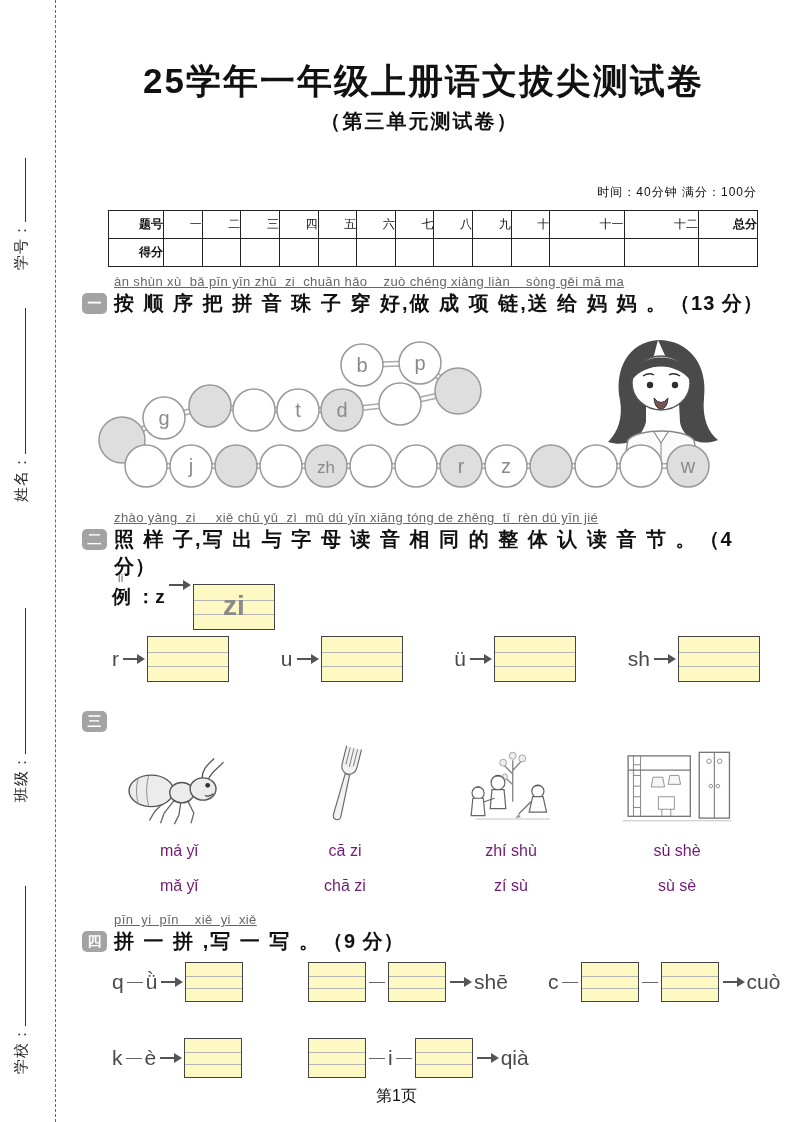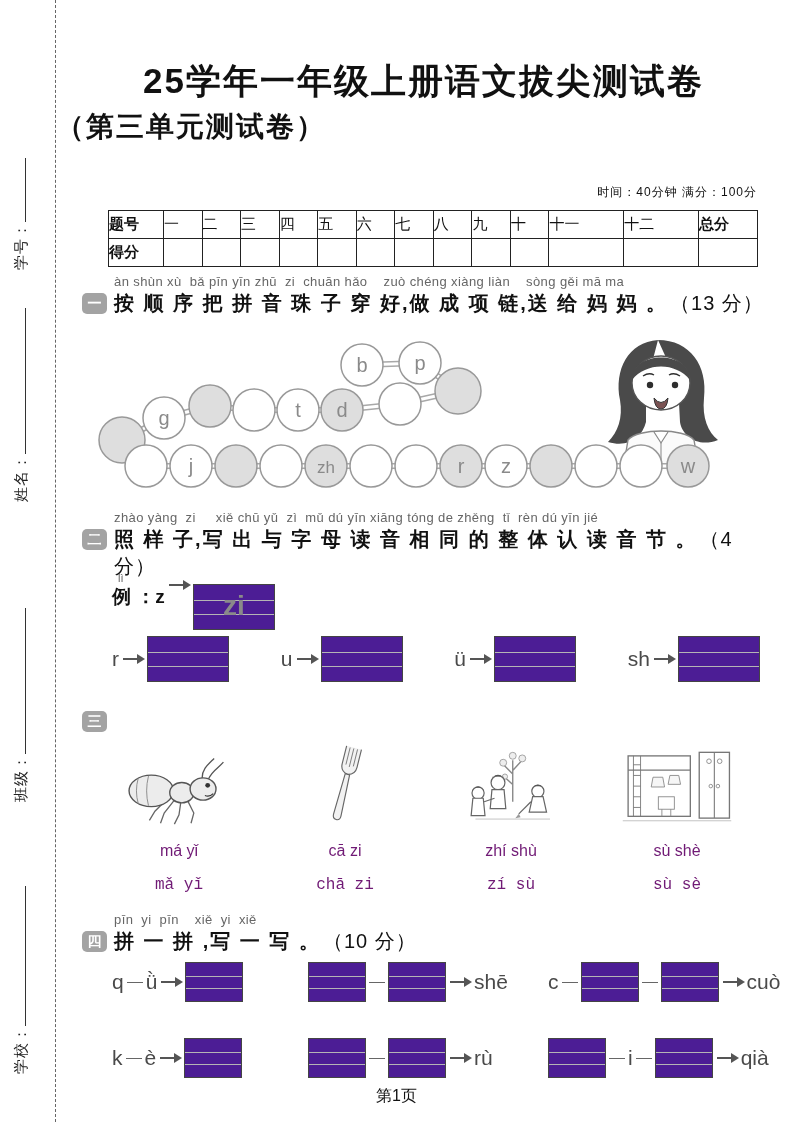--- a/index.html
+++ b/index.html
@@ -6,40 +6,40 @@
   #sheet{position:relative;width:793px;height:1122px;background:#fff;overflow:hidden;
          font-family:"Liberation Sans","DejaVu Sans",sans-serif;color:#111;}
   
   .cutline{position:absolute;left:55px;top:0;bottom:0;width:0;border-left:1px dashed #666;}
   .side-field{position:absolute;left:12px;transform-origin:0 0;transform:rotate(-90deg);
               white-space:nowrap;font-size:15px;color:#222;letter-spacing:1px;}
   .side-field .fill-line{display:inline-block;border-bottom:1.2px solid #333;height:12px;}
   
   .title{position:absolute;left:64px;right:10px;top:58px;text-align:center;
          font-size:35px;font-weight:bold;letter-spacing:2px;}
-  .subtitle{position:absolute;left:56px;right:10px;top:108px;
-            font-size:28px;font-weight:bold;letter-spacing:2px;}
+  .subtitle{position:absolute;left:56px;right:10px;top:108px;text-align:center;
+            font-size:20px;font-weight:bold;letter-spacing:2px;}
   .meta{position:absolute;top:184px;right:36px;font-size:12px;letter-spacing:1px;}
   
   .score-table{position:absolute;left:108px;top:210px;width:650px;border-collapse:collapse;}
-  .score-table td,.score-table th{border:1.6px solid #222;height:27px;text-align:left;
-        font-size:15px;padding:0;font-weight:normal;}
+  .score-table td,.score-table th{border:1.6px solid #222;height:27px;text-align:right;
+        font-size:12px;padding:0;font-weight:normal;}
   .score-table .hd{font-weight:bold;width:54px;}
   .score-table .tot{font-weight:bold;width:58px;}
   
   .qblock{position:absolute;left:82px;width:690px;}
   .qhead{position:relative;padding-left:32px;}
   .badge{position:absolute;left:0;top:19px;display:inline-block;min-width:25px;height:21px;
          background:#a3a3a3;border-radius:5px;color:#fff;font-size:14px;line-height:21px;
          text-align:center;font-weight:bold;}
-  .pinyin{font-size:13px;color:#666;letter-spacing:.4px;margin-bottom:1px;white-space:pre;}
+  .pinyin{font-size:13px;color:#666;letter-spacing:.4px;margin-bottom:1px;white-space:pre;text-decoration:underline;}
   .hanzi{font-size:20px;font-weight:bold;color:#111;letter-spacing:2px;}
-  .score{font-weight:normal;margin-left:2px;letter-spacing:1px;}
-  
-  .grid4{position:relative;width:82px;height:46px;border:1.6px solid #444;background:#4c1d95;
+  .score{font-weight:bold;margin-left:2px;letter-spacing:1px;}
+  
+  .grid4{position:relative;width:82px;height:46px;border:1.6px solid #444;background:#fef9c3;
          box-sizing:border-box;flex:none;}
   .grid4 .gl{position:absolute;left:0;right:0;height:0;border-top:1px solid #b5b5b5;}
   .grid4 .gl.a{top:33%;} .grid4 .gl.b{top:66%;}
   .grid4 .ans{position:absolute;left:0;right:0;top:0;bottom:0;text-align:center;
               color:#8a8a8a;font-size:28px;line-height:42px;z-index:2;}
   .grid4.small{width:58px;height:40px;}
   
   .arrow{display:inline-block;width:20px;height:2px;background:#555;position:relative;
          margin:0 4px;vertical-align:middle;flex:none;}
   .arrow:after{content:"";position:absolute;right:-2px;top:-4px;border-left:8px solid #555;
@@ -52,21 +52,21 @@
   .ex-pinyin{font-size:11px;color:#666;margin-left:6px;}
   .ex-row{display:flex;align-items:flex-start;font-size:19px;font-weight:bold;}
   .q2-items{position:absolute;left:112px;top:636px;width:648px;display:flex;
             justify-content:space-between;}
   .q2-item{display:flex;align-items:center;}
   
   .q3-items{position:absolute;left:96px;top:742px;width:664px;display:grid;
             grid-template-columns:repeat(4,1fr);text-align:center;}
   .q3-img{height:84px;display:flex;align-items:flex-end;justify-content:center;}
   .q3-col .opt{font-size:16px;color:#701a75;margin-top:16px;line-height:17px;}
-  .q3-col .opt:last-child{margin-top:18px;font-family:Liberation Mono, monospace;}
+  .q3-col .opt:last-child{margin-top:18px;}
   
   .q4-items{position:absolute;left:112px;top:962px;width:660px;display:grid;
             grid-template-columns:196px 240px 224px;row-gap:36px;}
   .q4-item{display:flex;align-items:center;}
   
   .footer{position:absolute;left:0;right:0;top:1086px;text-align:center;font-size:16px;}
   svg{overflow:visible;}
 </style>
 </head>
 <body>
@@ -383,21 +383,21 @@
         </div>
         <div class="opt">sù shè</div>
         <div class="opt">sù sè</div>
       </div>
     </div>
 
   <div class="qblock" style="top:912px">
     <div class="qhead">
       <span class="badge">四</span>
       <div class="pinyin">pīn  yi  pīn    xiě  yi  xiě</div>
-      <div class="hanzi"><span>拼 一 拼 ,写 一 写 。</span><span class="score">（10 分）</span></div>
+      <div class="hanzi"><span>拼 一 拼 ,写 一 写 。</span><span class="score">（9 分）</span></div>
     </div>
   </div>
 
   <div class="q4-items">
       <div class="q4-item">
         <span class="latin">q</span>
         <span class="dash"></span>
         <span class="latin">ǜ</span>
         <span class="arrow"></span>
         <div class="grid4 small">
@@ -442,33 +442,20 @@
           <i class="gl a"></i>
           <i class="gl b"></i>
         </div>
       </div>
       <div class="q4-item">
         <div class="grid4 small">
           <i class="gl a"></i>
           <i class="gl b"></i>
         </div>
         <span class="dash"></span>
-        <div class="grid4 small">
-          <i class="gl a"></i>
-          <i class="gl b"></i>
-        </div>
-        <span class="arrow"></span>
-        <span class="latin">rù</span>
-      </div>
-      <div class="q4-item">
-        <div class="grid4 small">
-          <i class="gl a"></i>
-          <i class="gl b"></i>
-        </div>
-        <span class="dash"></span>
         <span class="latin">i</span>
         <span class="dash"></span>
         <div class="grid4 small">
           <i class="gl a"></i>
           <i class="gl b"></i>
         </div>
         <span class="arrow"></span>
         <span class="latin">qià</span>
       </div>
     </div>

